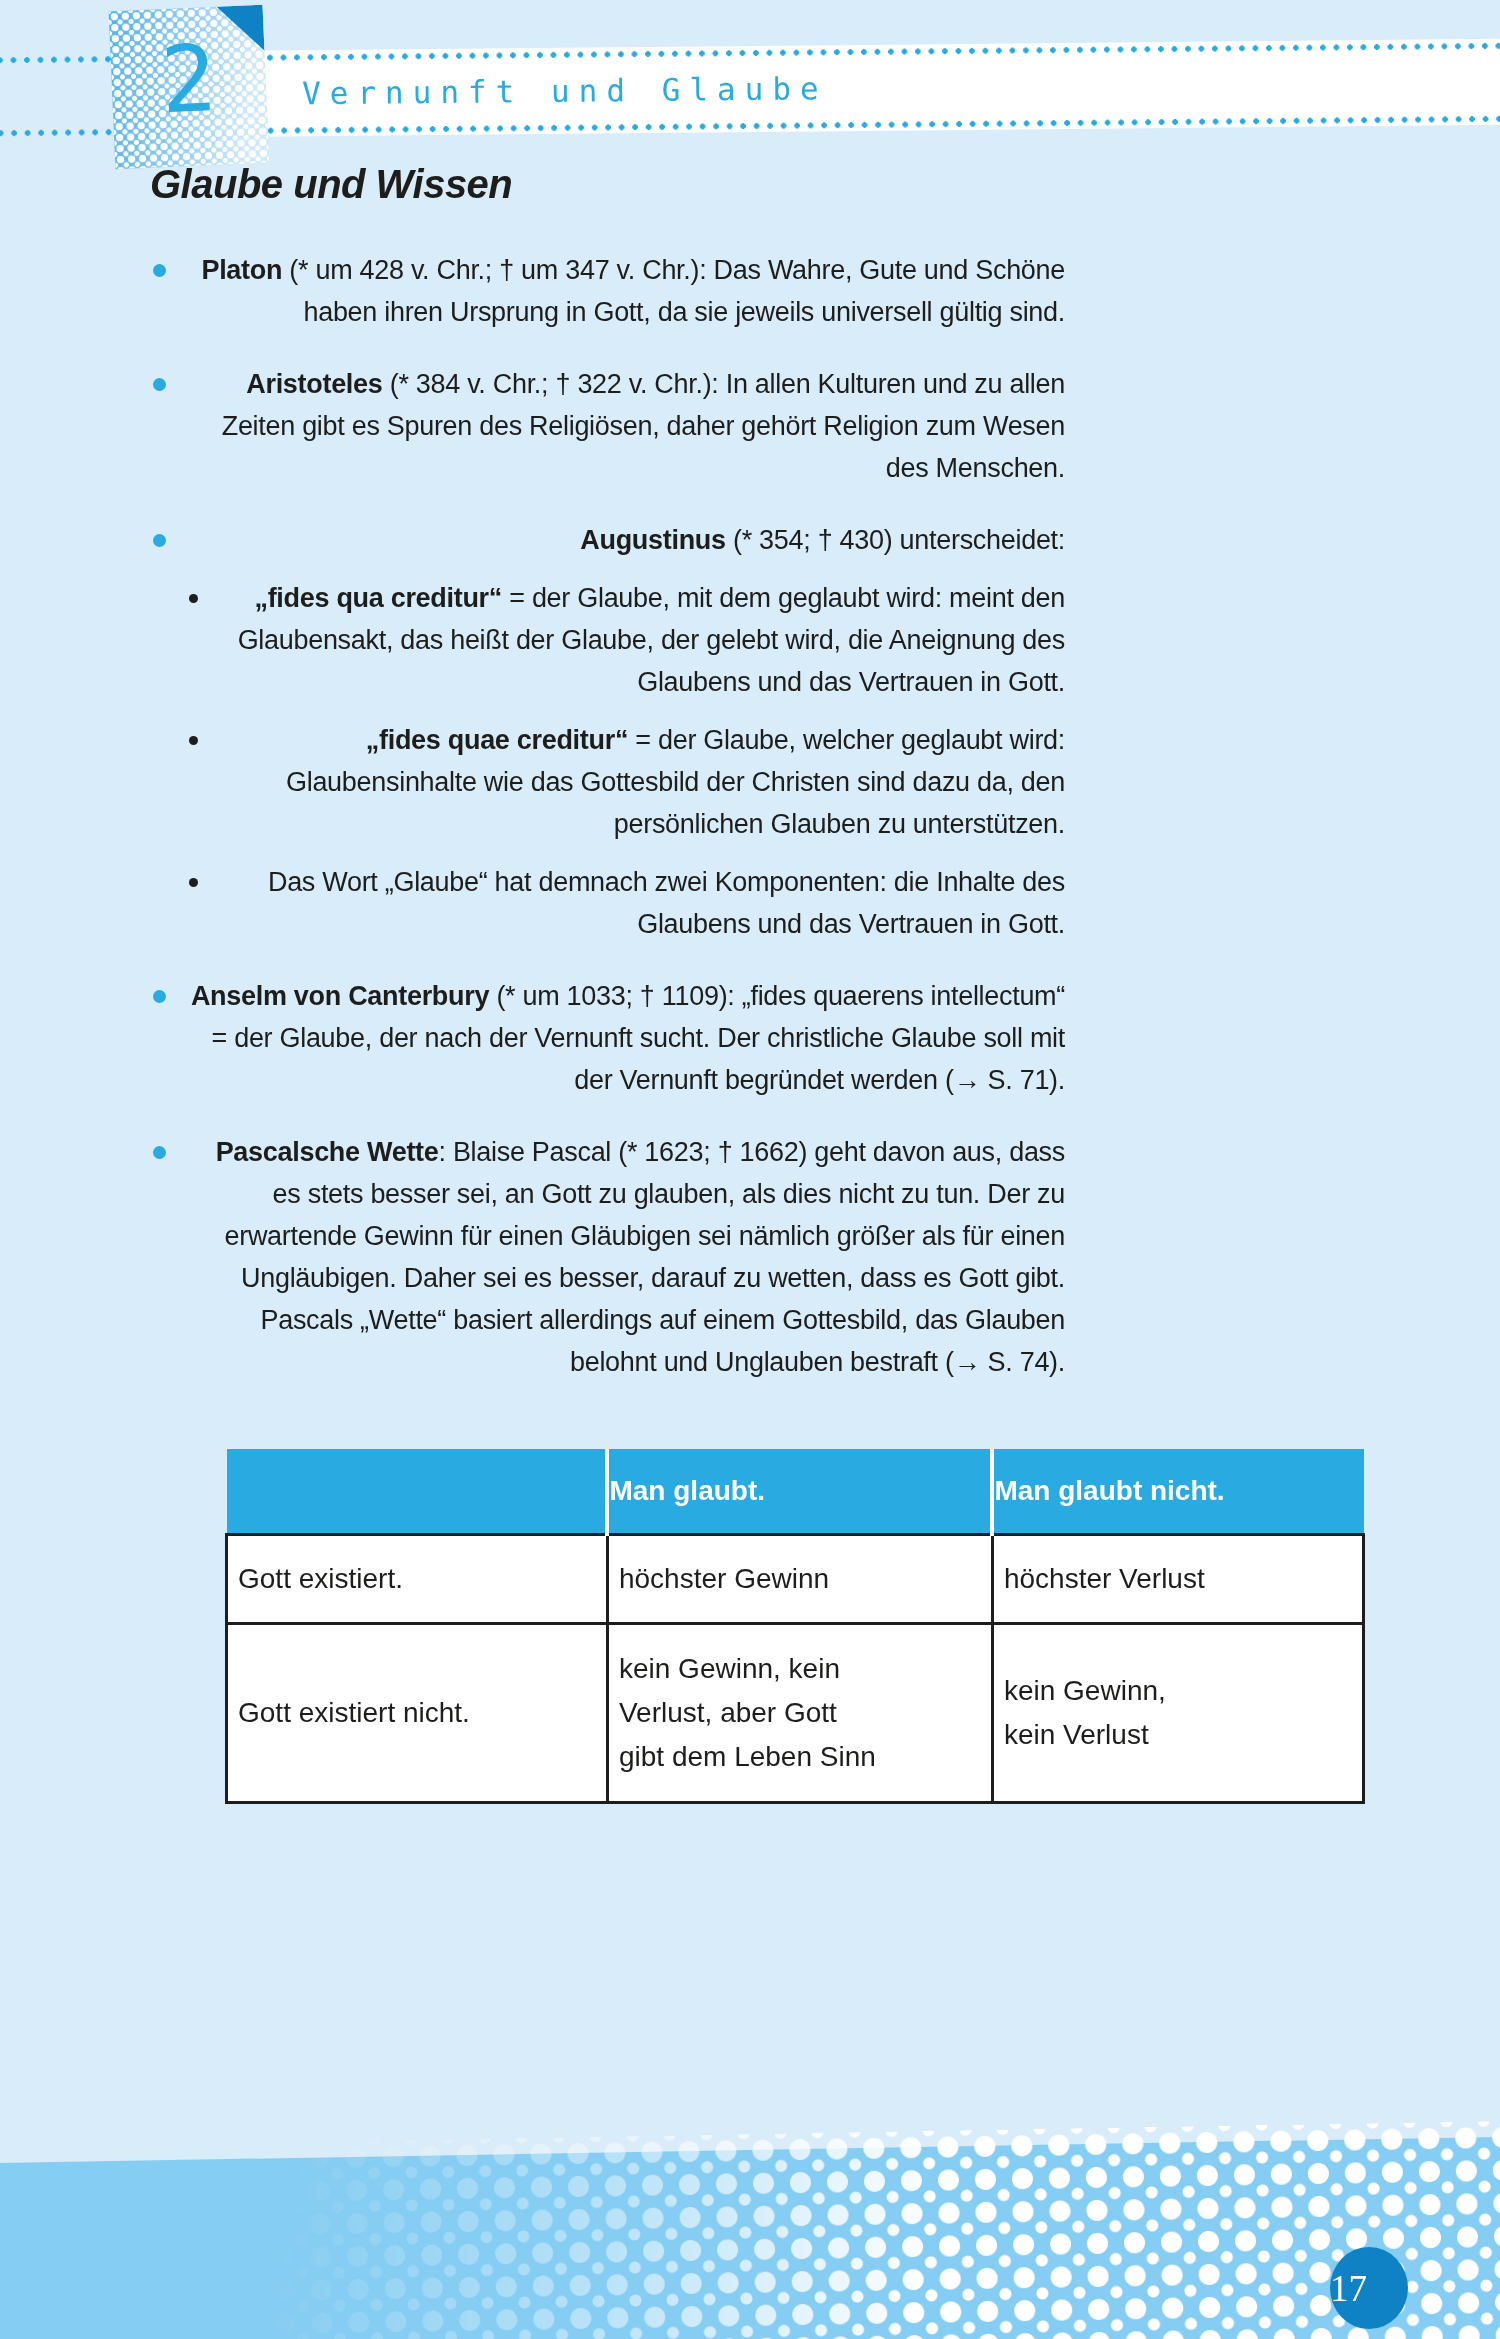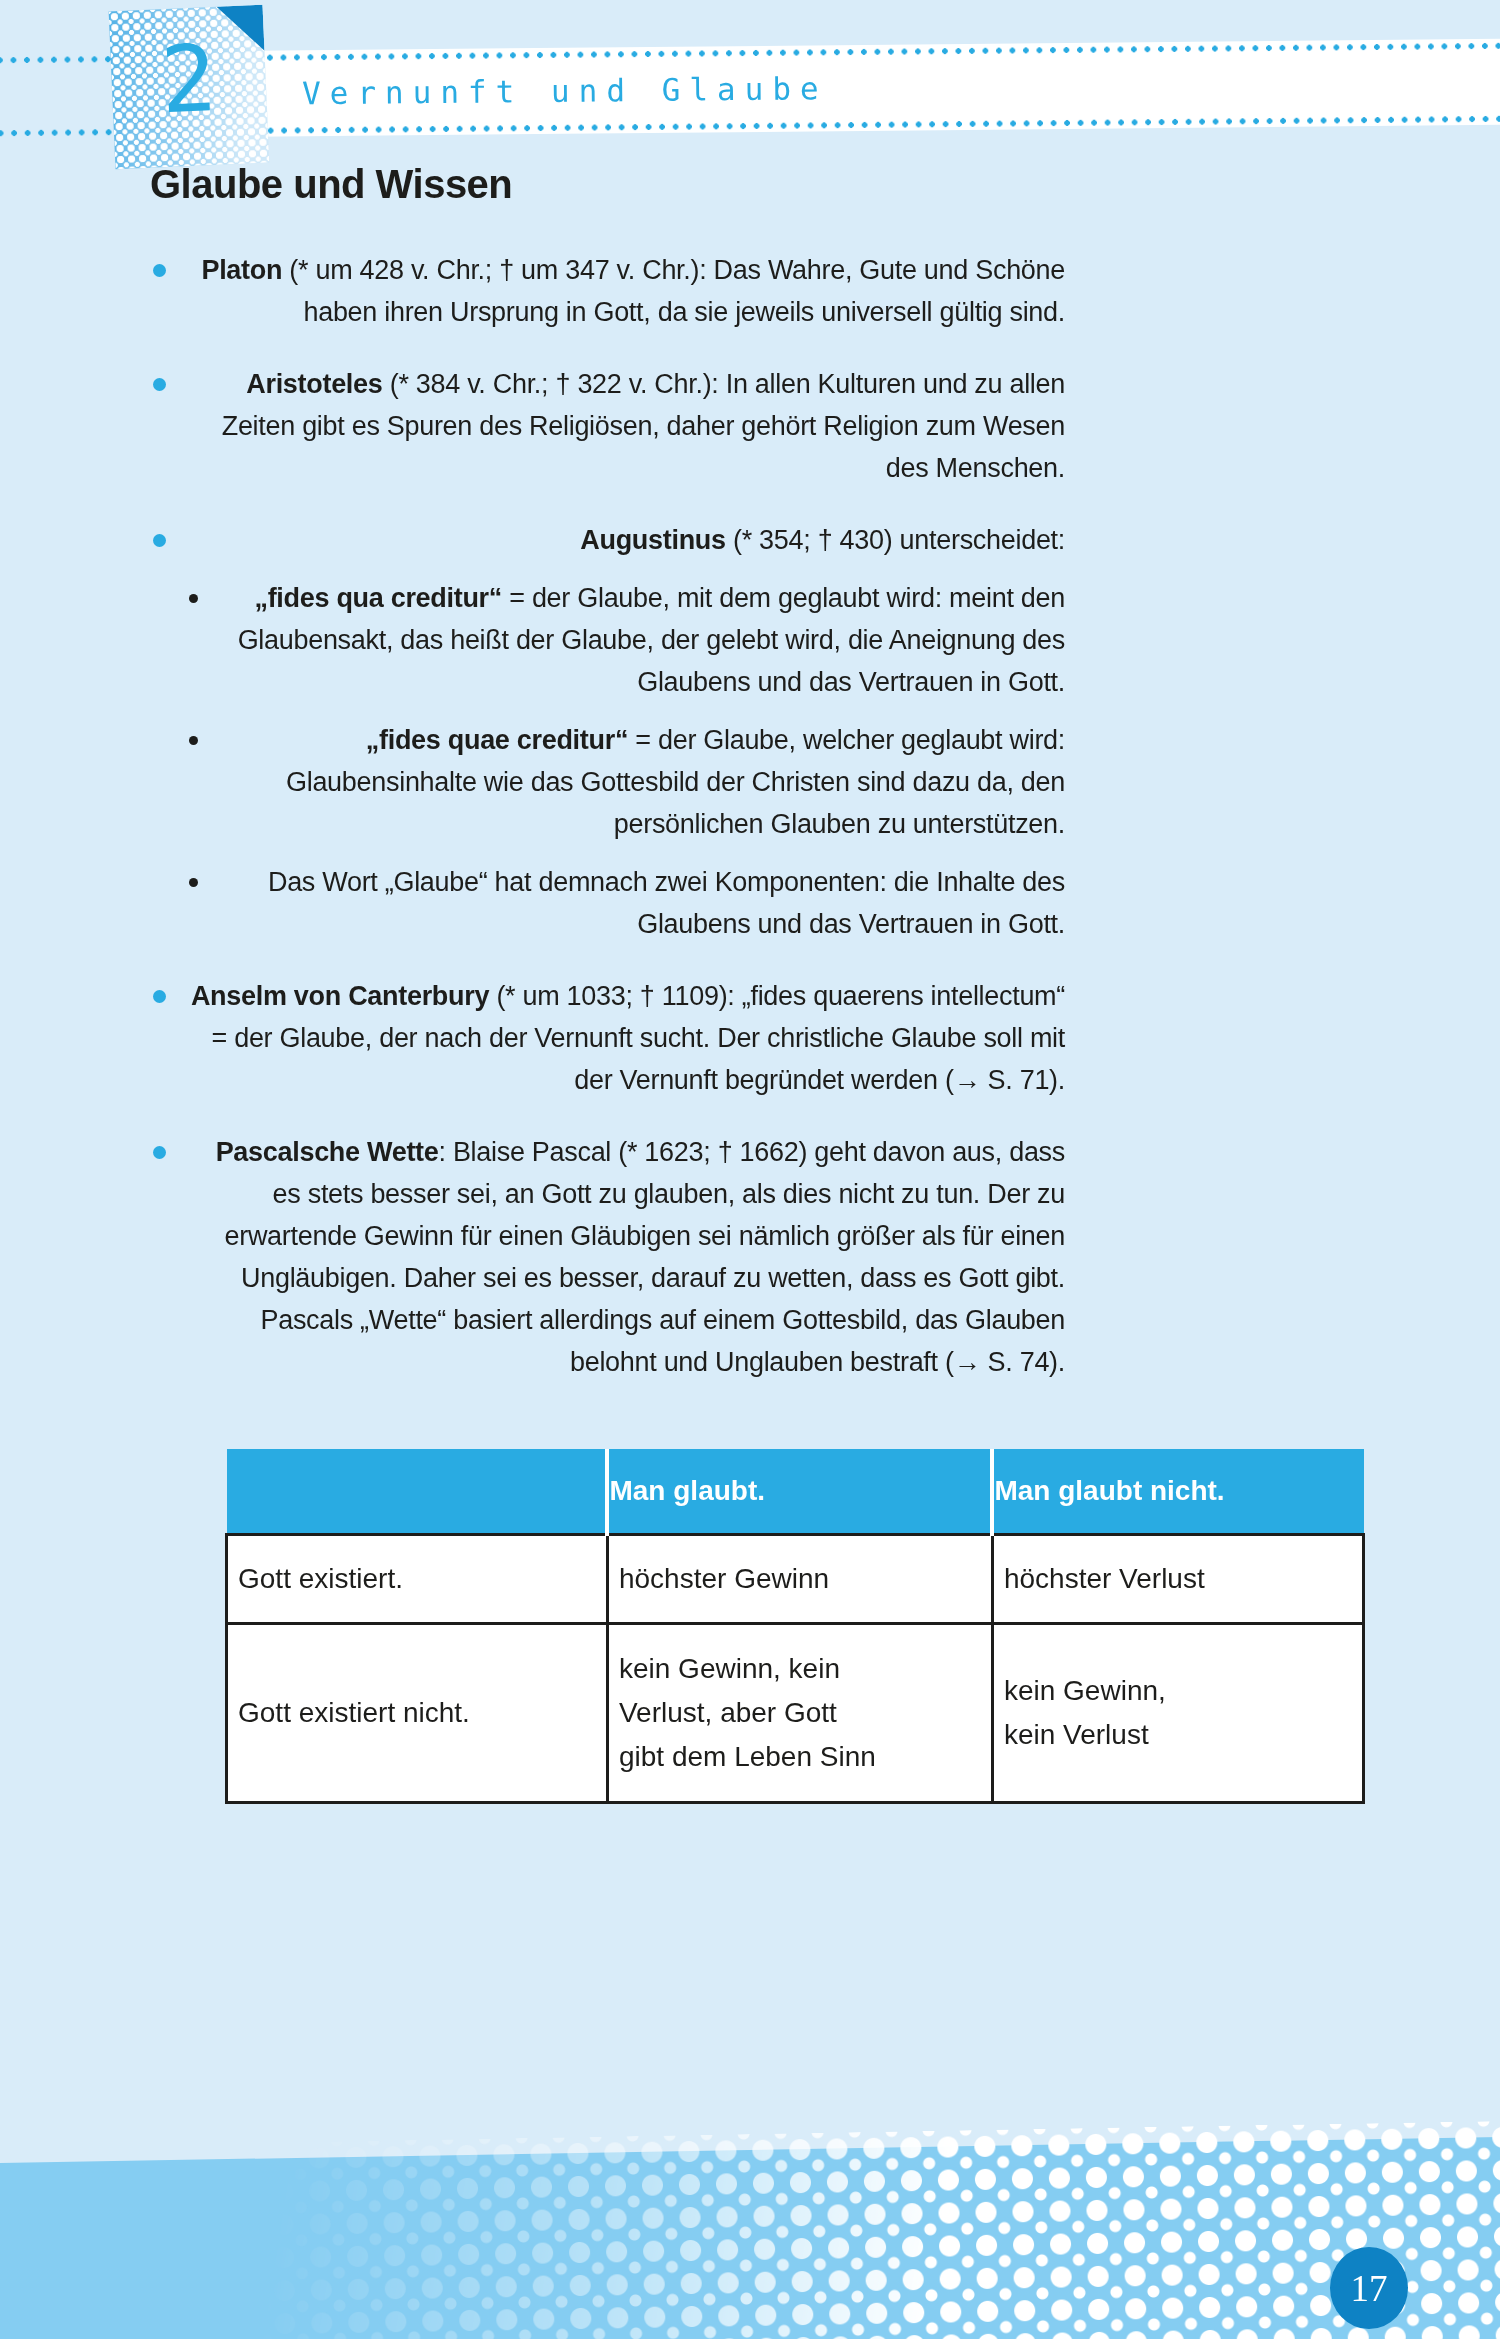--- a/index.html
+++ b/index.html
@@ -31,21 +31,21 @@
     background-size:11px 11px, 11px 11px;
     background-position:0 0, 5.5px 5.5px;}
   .fold{position:absolute; top:0; right:0; width:0; height:0;
     border-top:46px solid #0e82c4; border-left:46px solid transparent;}
   .chapter-num{position:absolute; left:0; right:0; top:26px; text-align:center;
     font-family:"DejaVu Sans Mono", monospace; font-size:92px; line-height:1;
     color:#29abe2;}
 
   
   .content{position:absolute; left:150px; top:162px; width:1215px;}
-  .heading{margin:0 0 42px 0; font-size:40px; font-weight:bold; letter-spacing:-0.5px; color:#1d1d1b;}
+  .heading{margin:0 0 42px 0; font-size:40px; font-weight:bold; letter-spacing:-0.5px; color:#1d1d1b;font-style:italic;}
 
   ul.bullets{list-style:none; margin:0; padding:0; width:915px;}
   ul.bullets > li{position:relative; padding-left:37px; margin:0 0 30px 0;
     font-size:27px; line-height:42px; letter-spacing:-0.3px;text-align:right;}
   ul.bullets > li::before{content:""; position:absolute; left:3px; top:15px;
     width:13px; height:13px; border-radius:50%; background:#29abe2;}
   .b{font-weight:bold;}
 
   ul.sub{list-style:none; margin:16px 0 0 0; padding:0;}
   ul.sub > li{position:relative; padding-left:33px; margin:0 0 16px 0;}
@@ -70,21 +70,21 @@
   .footer-halftone{position:absolute; left:0; right:0; top:-16px; height:220px;
     background-image:
       radial-gradient(circle, #ffffff 10px, rgba(255,255,255,0) 11px),
       radial-gradient(circle, #ffffff 5.5px, rgba(255,255,255,0) 6.5px);
     background-size:37px 33px, 37px 33px;
     background-position:0 0, 18px 16px;
     -webkit-mask-image:linear-gradient(100deg, transparent 20%, rgba(0,0,0,0.45) 42%, #000 62%);
     mask-image:linear-gradient(100deg, transparent 20%, rgba(0,0,0,0.45) 42%, #000 62%);}
   .page-circle{position:absolute; left:1330px; top:2247px; width:78px; height:82px;
     border-radius:50%; background:#0e82c4; color:#ffffff;
-    display:flex; align-items:center; justify-content:center;
+    display:flex; align-items:center; justify-content:flex-start;
     font-family:"Liberation Serif", serif; font-size:37px; z-index:5;}
 </style>
 </head>
 <body>
 
 <div class="page">
 
   <div class="header-wrap">
     <div class="band-white"></div>
     <div class="dots-row dots-top"></div>

